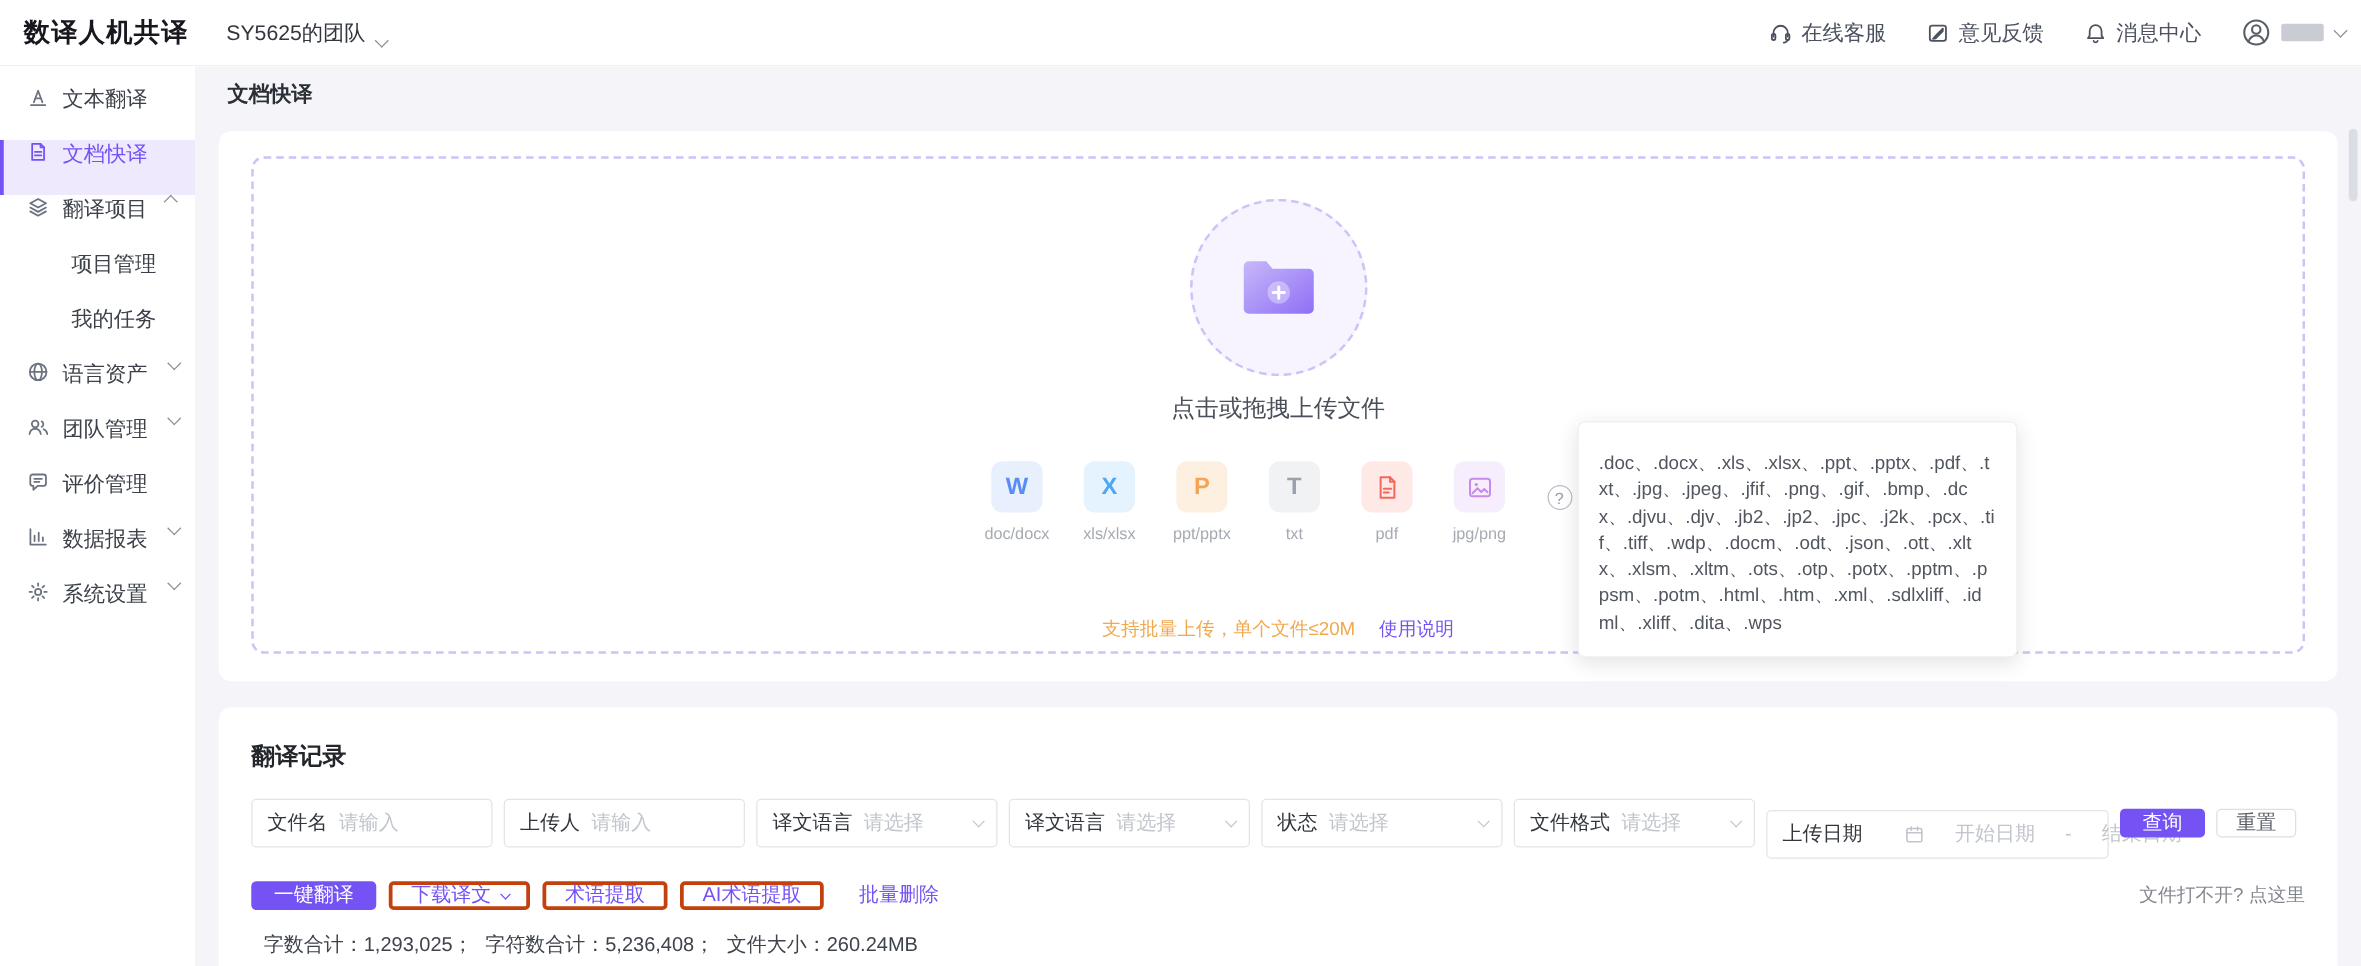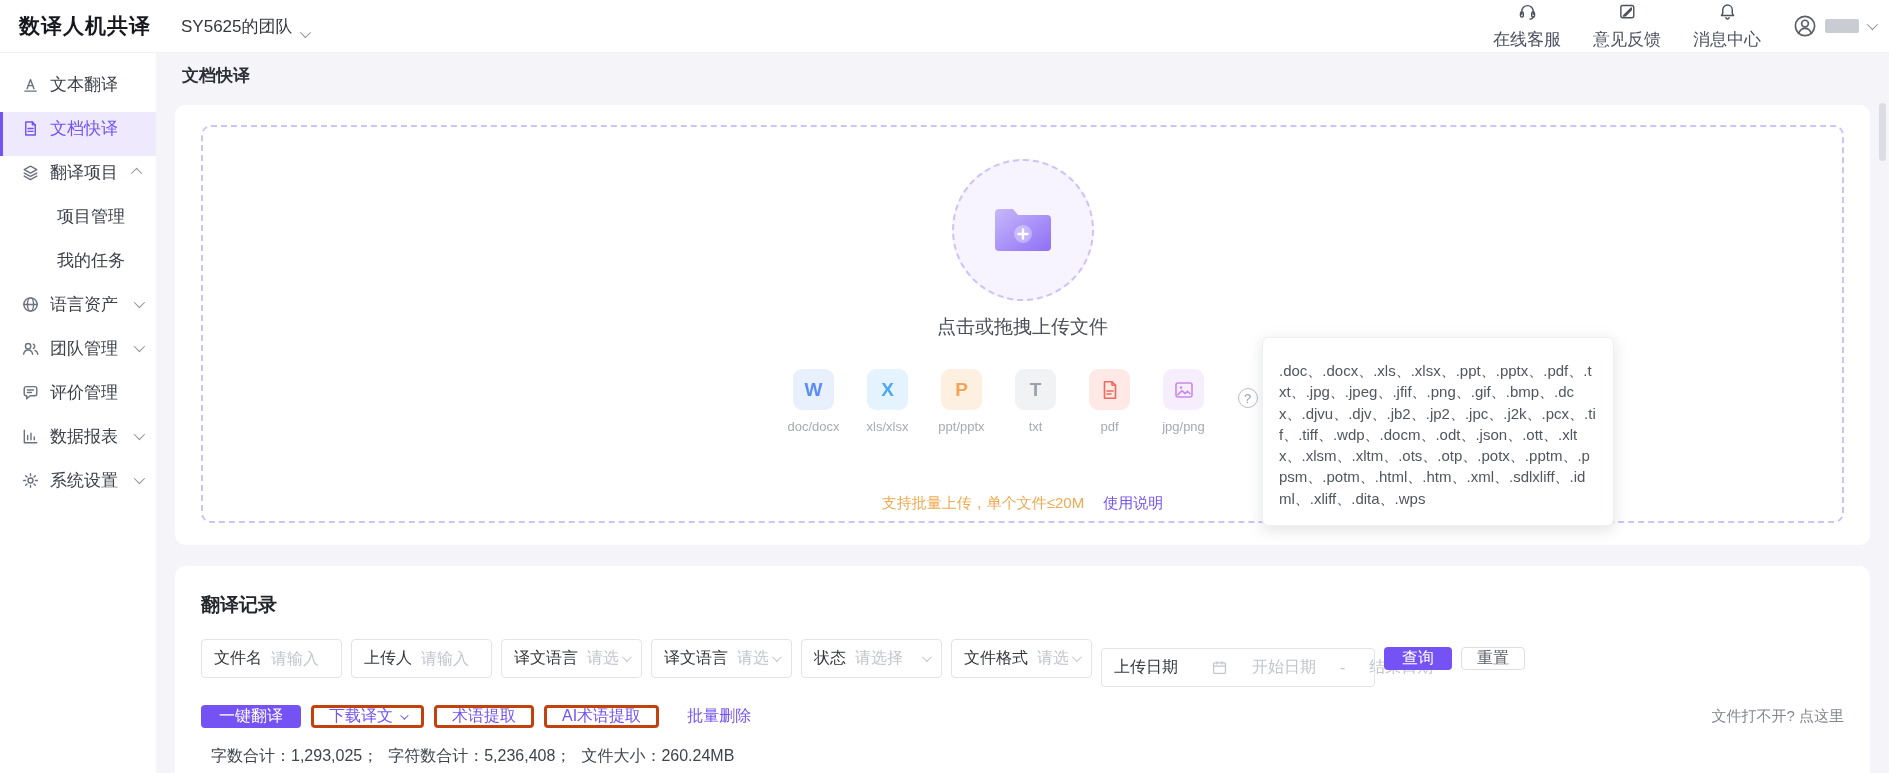--- a/index.html
+++ b/index.html
@@ -7,32 +7,32 @@
   body {
     font-family: "Liberation Sans", "DejaVu Sans", sans-serif;
     background:#F5F5F9; color:#3C4048; font-size:16px;
   }
   
   .header { position:fixed; top:0; left:0; right:0; height:53px; background:#fff;
     display:flex; align-items:center; z-index:20; border-bottom:1px solid #F0F0F4; }
   .logo { font-size:21px; font-weight:bold; color:#16181D; padding:0 16px 0 19px; letter-spacing:1px; }
   .team { display:flex; align-items:flex-end; gap:7px; font-size:17px; color:#33373D; margin-left:14px; cursor:pointer; }
   .header-right { margin-left:auto; display:flex; align-items:center; gap:32px; padding-right:14px; }
-  .nav-item { display:flex; align-items:center; gap:7px; font-size:17px; color:#4C5160; cursor:pointer;flex-direction:column; }
+  .nav-item { display:flex; align-items:center; gap:7px; font-size:17px; color:#4C5160; cursor:pointer; }
   .nav-item svg, .team svg { flex:none; }
   .user { display:flex; align-items:center; gap:8px; cursor:pointer; }
   .name-mask { width:34px; height:14px; background:#C9CCD3; border-radius:2px; display:inline-block; }
   
   .chev { width:8px; height:8px; border-right:1.6px solid currentColor; border-bottom:1.6px solid currentColor;
     display:inline-block; transform:rotate(45deg) translateY(-2px); color:#8A8F99; }
   .chev.up { transform:rotate(-135deg) translateY(-2px); }
   .chev.tiny { width:6px; height:6px; margin-left:7px; color:currentColor; }
   
   .sidebar { position:fixed; top:53px; left:0; bottom:0; width:156px; background:#fff; padding-top:15px; z-index:10; }
-  .side-item { height:44px; display:flex; align-items:center; gap:10px; padding:0 14px 12px 21px;
+  .side-item { height:44px; display:flex; gap:10px; padding:0 14px 12px 21px;
     font-size:17px; color:#3C4048; cursor:pointer; position:relative; }
   .side-item .sic { width:19px; height:19px; color:#6C7280; flex:none; display:flex; align-items:center; }
   .side-item .chev { margin-left:auto; }
   .side-item.active { background:#EEE9FD; color:#7452F4; }
   .side-item.active .sic { color:#7452F4; }
   .side-item.active::before { content:""; position:absolute; left:0; top:0; bottom:0; width:3px; background:#7452F4; }
   .side-item.child { padding-left:57px;font-family:Liberation Serif, serif; }
   
   .content { position:absolute; left:156px; top:53px; right:0; bottom:0; }
   .breadcrumb { height:45px; display:flex; align-items:center; padding:0 26px;
@@ -62,21 +62,21 @@
   .hint { color:#F0A94F; }
   .help-link { color:#7452F4; cursor:pointer; text-decoration:none; }
   .tooltip { position:absolute; left:1087px; top:232px; width:352px; background:#fff; border-radius:6px;
     border:1px solid #EFEFF3; box-shadow:0 4px 16px rgba(31,35,41,.13); padding:14px 16px 16px; z-index:6; }
   .tt-title { font-size:17px; color:#1F2329; font-weight:500; }
   .tt-body { margin-top:8px; font-size:15px; color:#51565F; line-height:1.42; word-break:break-all; }
   
   .records-card { margin:21px 19px 0; background:#fff; border-radius:10px; padding:26px; height:400px; }
   .records-title { font-size:19px; font-weight:bold; color:#23262B; }
   .filter-row { margin-top:12px; display:flex; align-items:center; gap:9px; }
-  .fbox { height:39px; width:141px; border:1px solid #E3E4E8; border-radius:4px; background:#fff;
+  .fbox { height:39px; width:193px; border:1px solid #E3E4E8; border-radius:4px; background:#fff;
     display:flex; align-items:center; padding:0 12px; font-size:16px; flex:none; }
   .fbox.date { width:274px; gap:24px;margin-top:18px; }
   .flabel { color:#33373D; margin-right:9px; white-space:nowrap; }
   .fbox input { border:none; outline:none; flex:1; min-width:0; font-size:16px; color:#33373D; font-family:Liberation Serif, serif; background:transparent; }
   .fbox input::placeholder { color:#C1C5CC; }
   .ph { color:#C1C5CC; flex:1; white-space:nowrap; overflow:hidden; }
   .fbox.date .ph { flex:none; }
   .fbox .chev { width:7px; height:7px; color:#C1C5CC; margin-left:4px; flex:none; }
   .btn { height:23px; border-radius:4px; font-size:16px; font-family:inherit; cursor:pointer;
     display:inline-flex; align-items:center; justify-content:center; padding:0 18px; border:none; flex:none; }

